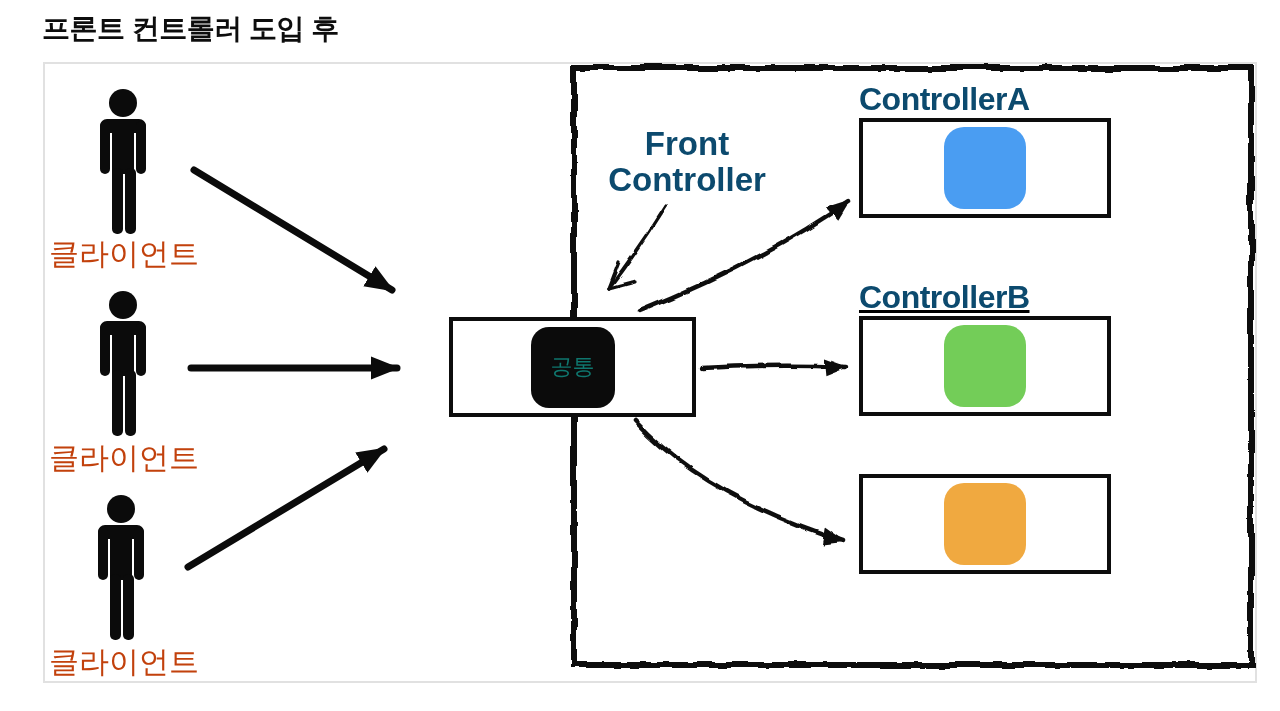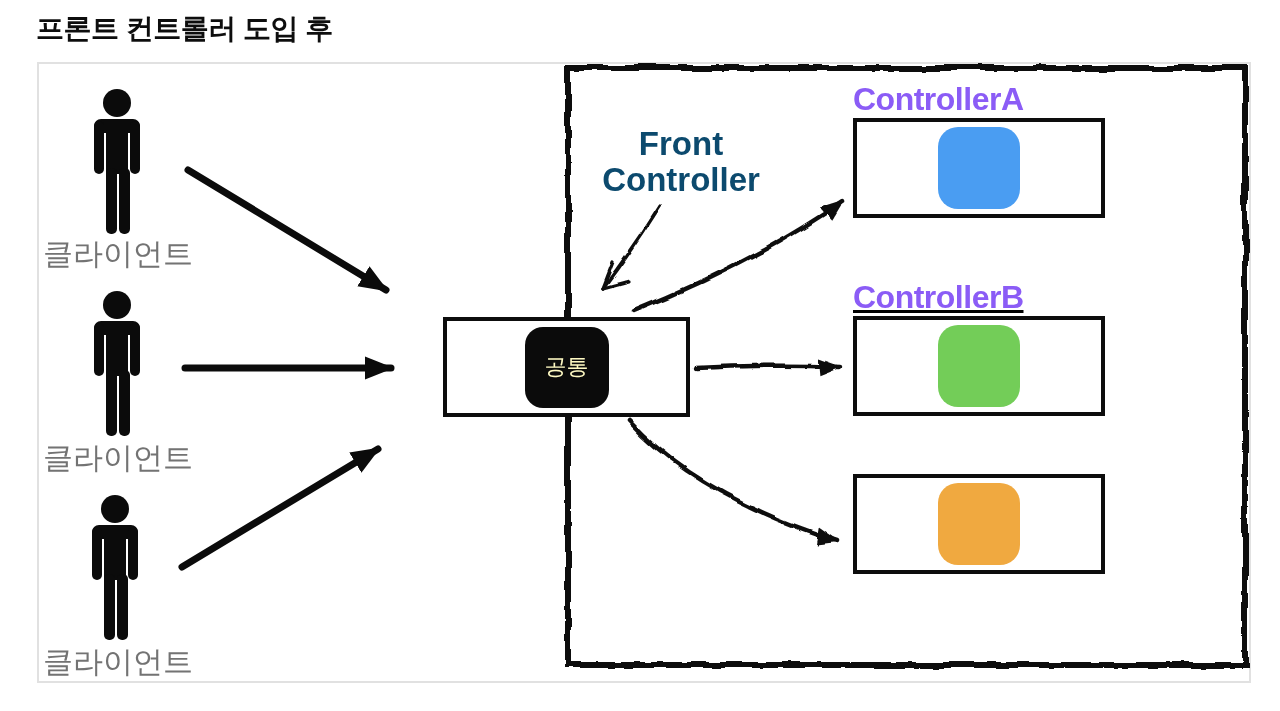--- a/index.html
+++ b/index.html
@@ -1,51 +1,51 @@
 <!DOCTYPE html>
 <html><head>
 <meta charset="utf-8">
 <style>
   html,body{margin:0;padding:0;background:#ffffff;width:1280px;height:711px;overflow:hidden;
             font-family:"Liberation Sans","DejaVu Sans",sans-serif;}
   .abs{position:absolute;}
-  #stage{position:relative;width:1072px;height:711px;background:#fff;}
+  #stage{position:relative;width:1072px;height:711px;background:#fff;margin-left:6px;}
 
   
   #page-title{left:36px;top:10px;font-size:28px;font-weight:800;color:#0d0d0d;letter-spacing:-0.5px;}
 
   
   #diagram-panel{left:37px;top:62px;width:1214px;height:621px;background:#ffffff;
                  border:2px solid #e1e1e1;box-sizing:border-box;}
 
   
   #underlay,#overlay{left:0;top:0;width:1280px;height:711px;pointer-events:none;}
   #underlay{z-index:1;} 
   .htmlnodes{z-index:2;}
   #overlay{z-index:3;}
 
   
   .client-figure{width:64px;height:146px;}
-  .client-label{width:190px;font-size:30px;color:#737373;letter-spacing:0px;}
+  .client-label{width:190px;font-size:30px;color:#c2410c;letter-spacing:0px;}
 
   
   #center-box{left:443px;top:317px;width:247px;height:100px;background:#fff;
               border:4px solid #0d0d0d;box-sizing:border-box;display:flex;
               align-items:center;justify-content:center;}
   #common-square{width:84px;height:81px;background:#0b0b0b;border-radius:18px;
                  display:flex;align-items:center;justify-content:center;}
-  #common-square span{color:#fef9c3;font-size:22px;font-weight:500;}
+  #common-square span{color:#0f766e;font-size:22px;font-weight:500;}
 
   
   #fc-annotation{left:581px;top:126px;width:200px;text-align:center;
                  font-size:33px;font-weight:800;line-height:36px;color:#0c4a6e;}
 
   
   .ctrl-group{left:853px;width:252px;}
-  .ctrl-label{font-size:32px;font-weight:800;color:#8b5cf6;line-height:38px;letter-spacing:-0.5px;}
+  .ctrl-label{font-size:32px;font-weight:800;color:#0c4a6e;line-height:38px;letter-spacing:-0.5px;}
   .ctrl-box{width:252px;height:100px;border:4px solid #0d0d0d;box-sizing:border-box;
             background:#fff;display:flex;align-items:center;justify-content:center;}
   .ctrl-square{width:82px;height:82px;border-radius:20px;}
 </style>
 </head>
 <body>
 
 <div id="stage">
 
   <div id="page-title" class="abs">프론트 컨트롤러 도입 후</div>

